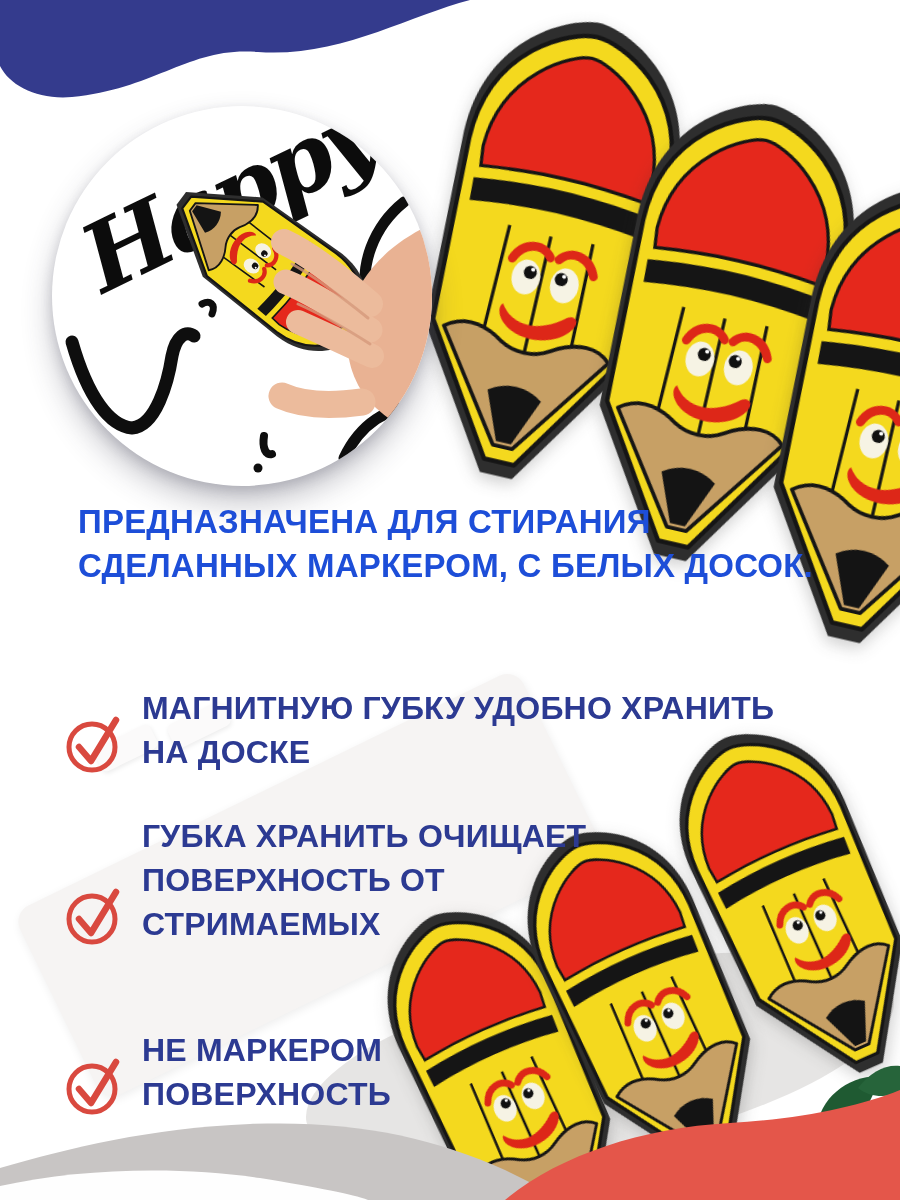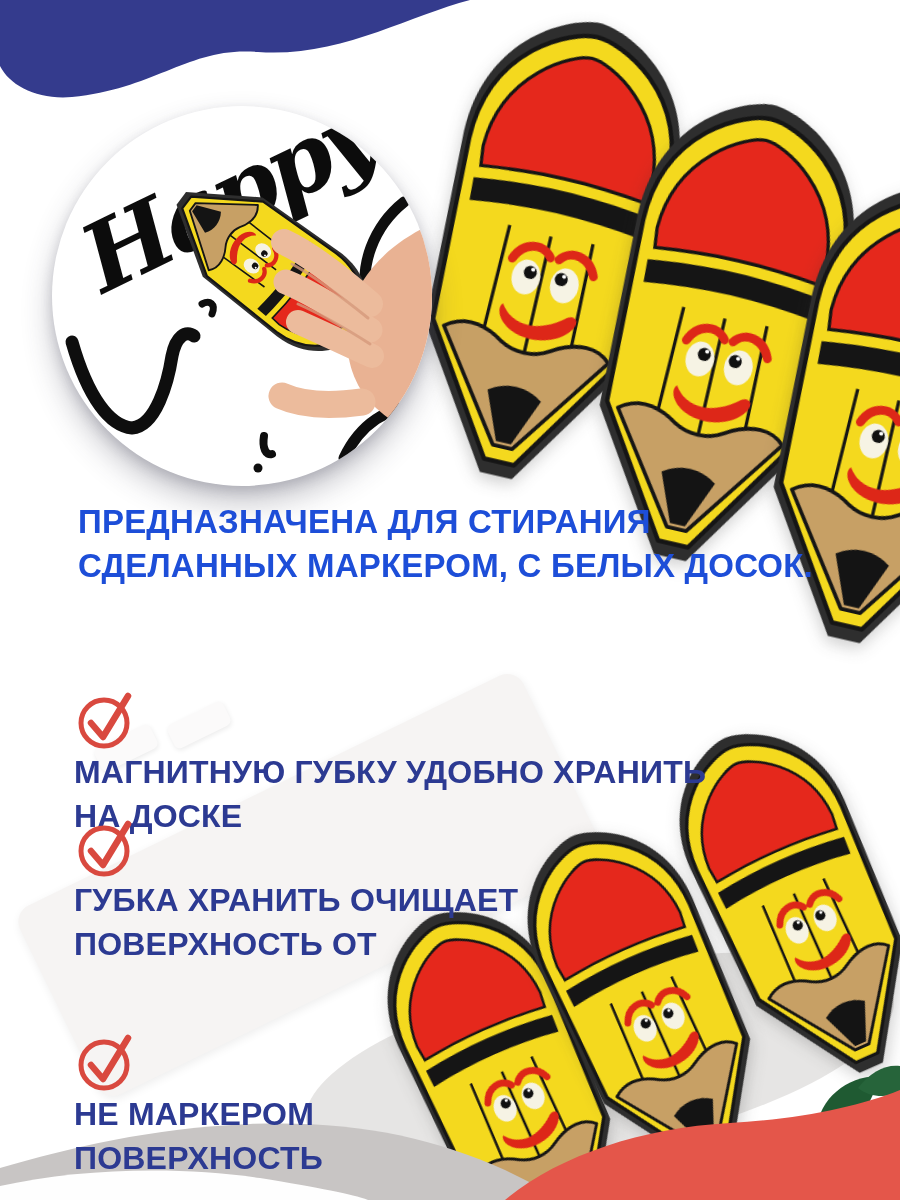--- a/index.html
+++ b/index.html
@@ -51,21 +51,21 @@
     position:absolute;background:#d6d3d2;border-radius:50%;opacity:.6;
   }
 
   
   .heading{
     left:78px;top:500px;z-index:8;color:#1d4ed8;
     font-weight:bold;font-size:33px;line-height:44px;letter-spacing:.2px;
     white-space:nowrap;
   }
   .feature{
-    position:absolute;left:74px;z-index:8;display:flex;align-items:flex-start;flex-direction:column;
+    position:absolute;left:62px;z-index:8;display:flex;align-items:flex-end;
   }
   .feature .check-box{flex:0 0 64px;margin-right:16px;}
   .ftext{
     color:#2c3a92;font-weight:bold;font-size:32px;line-height:44px;
     letter-spacing:.2px;white-space:nowrap;
   }
   .f0{top:686px;}
   .f1{top:814px;}
   .f2{top:1028px;}
 
@@ -198,20 +198,21 @@
     </div>
   </div>
 
   <div class="feature f1">
     <svg class="check-box" width="64" height="64" viewBox="0 0 64 64">
         <use href="#check-g"></use>
       </svg>
     <div class="ftext">
       <div>ГУБКА ХРАНИТЬ ОЧИЩАЕТ</div>
       <div>ПОВЕРХНОСТЬ ОТ</div>
+      <div>СТРИМАЕМЫХ</div>
     </div>
   </div>
 
   <div class="feature f2">
     <svg class="check-box" width="64" height="64" viewBox="0 0 64 64">
         <use href="#check-g"></use>
       </svg>
     <div class="ftext">
       <div>НЕ МАРКЕРОМ</div>
       <div>ПОВЕРХНОСТЬ</div>

